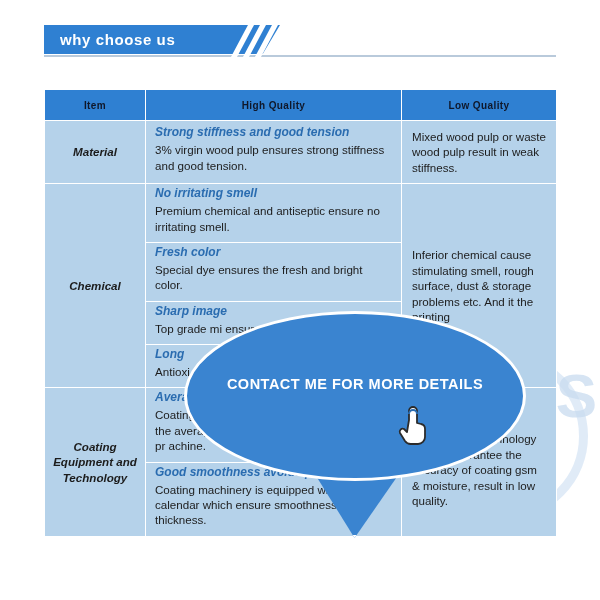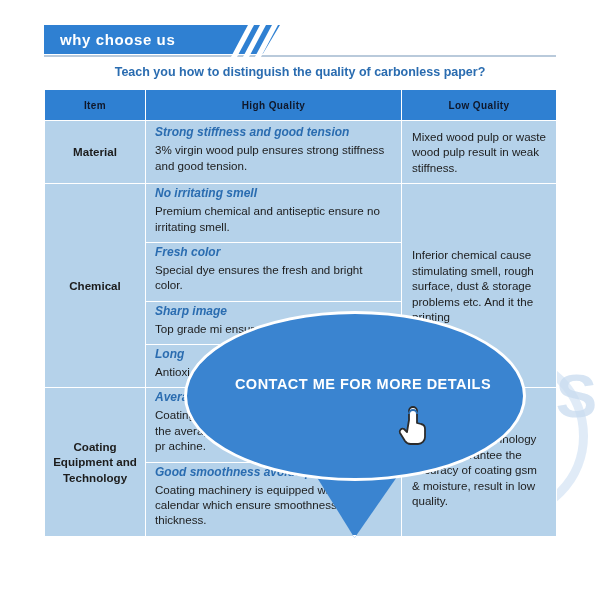--- a/index.html
+++ b/index.html
@@ -127,20 +127,21 @@
     color: #1c1c1c;
     line-height: 1.33;
   }
   .col-item   { width: 101px; }
   .col-high   { width: 256px; }
   .col-low    { width: 155px; }
 
   td.c-item {
     text-align: center;
     color: #2a6cb0;
+    font-style: italic;
     font-weight: bold;
     font-size: 12px;
     line-height: 1.45;
     padding: 4px 3px;
   }
   td.c-body {
     padding: 2px 9px 8px 9px;
   }
   td.c-low {
     padding: 8px 9px 8px 10px;
@@ -179,21 +180,20 @@
   }
   .callout-text {
     position: absolute;
     left: 0; top: 62px; width: 100%;
     text-align: center;
     color: #ffffff;
     font-size: 14.5px;
     font-weight: bold;
     letter-spacing: .5px;
     white-space: nowrap;
-    padding-left: 8px;
   }
   .hand {
     position: absolute;
     left: 210px; top: 90px;
     width: 34px; height: 42px;
     z-index: 11;
   }
 </style>
 </head>
 <body>
@@ -212,21 +212,20 @@
     <div class="sec-rule"></div>
     <div class="sec-tab">
       <span class="sec-tab-label">why choose us</span>
     </div>
     <div class="sec-wedge"></div>
     <div class="stripe s1"></div>
     <div class="stripe s2"></div>
     <div class="stripe s3"></div>
   </div>
 
-  <div class="subtitle">Teach you how to distinguish the quality of carbonless paper?</div>
 
   <table class="tbl">
     <colgroup>
       <col class="col-item">
         <col class="col-high">
         <col class="col-low">
     </colgroup>
     <thead>
       <tr>
         <th>Item</th>

